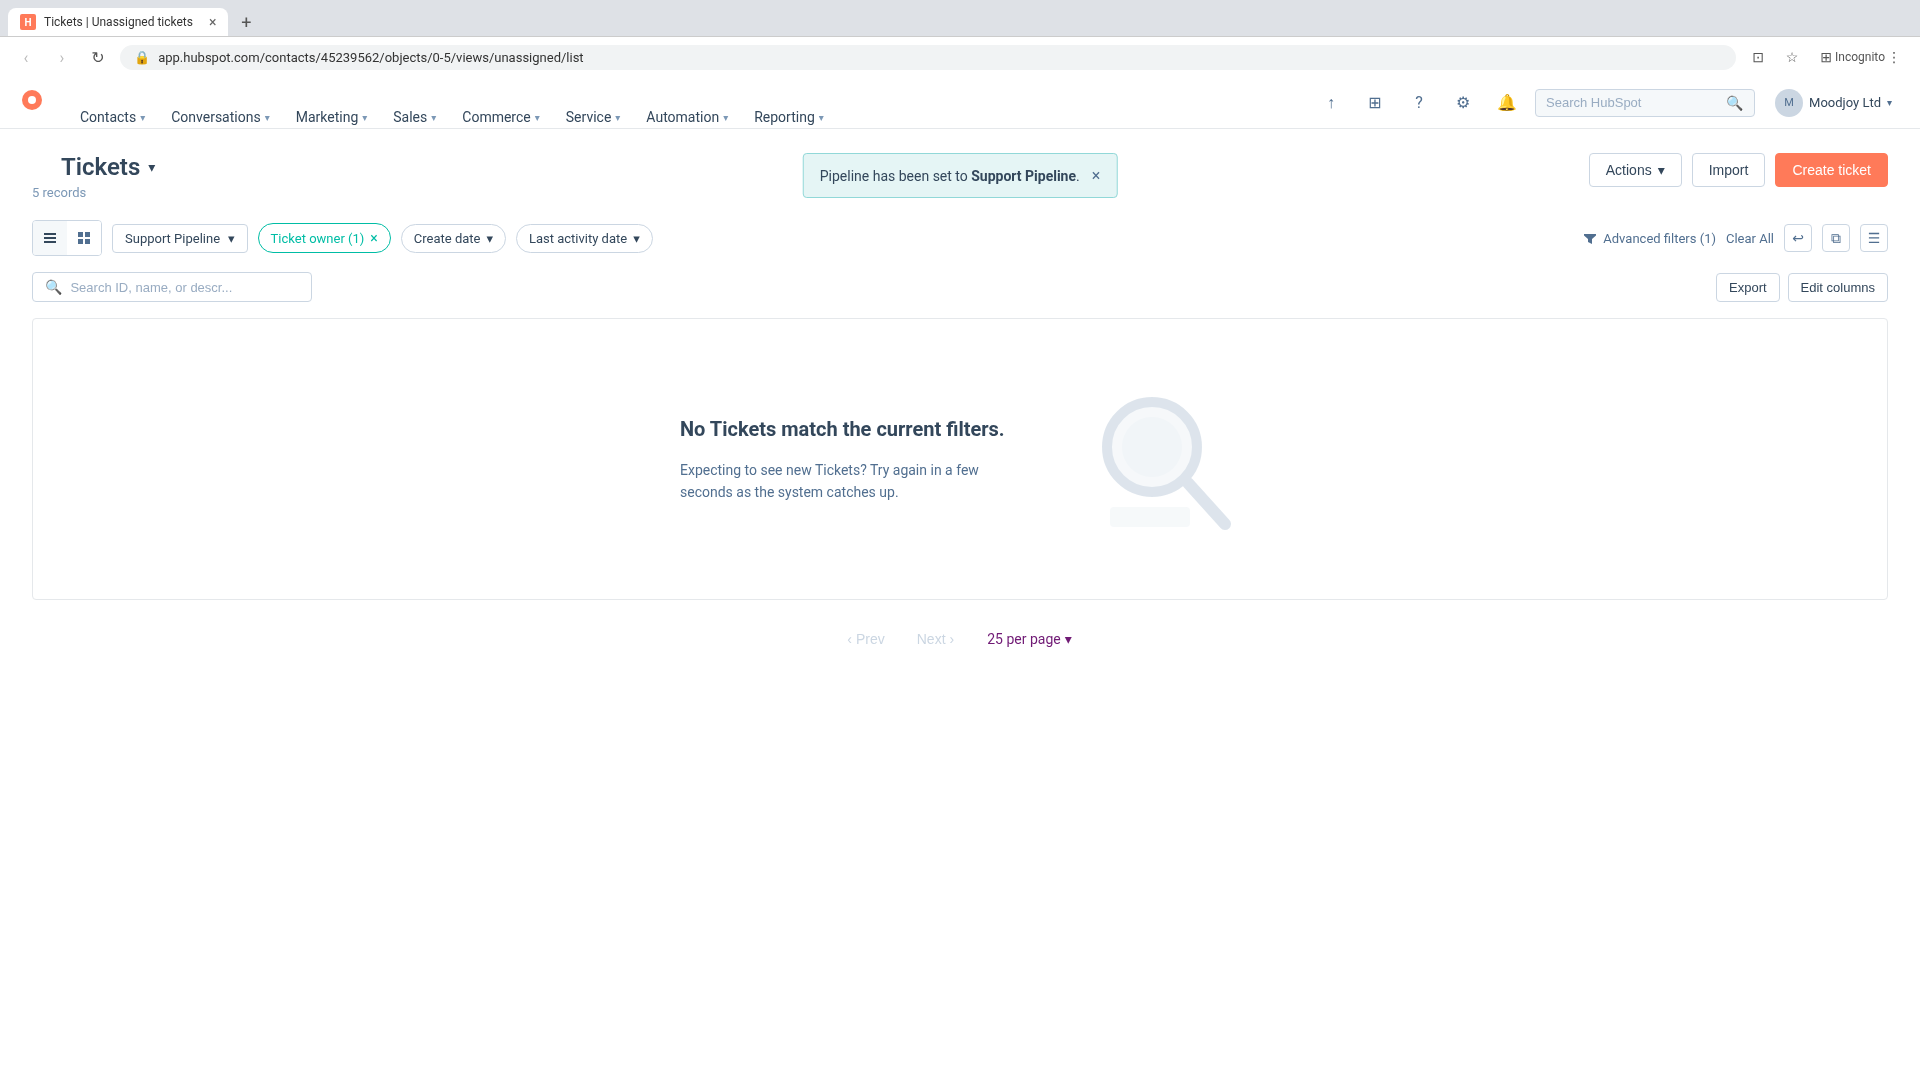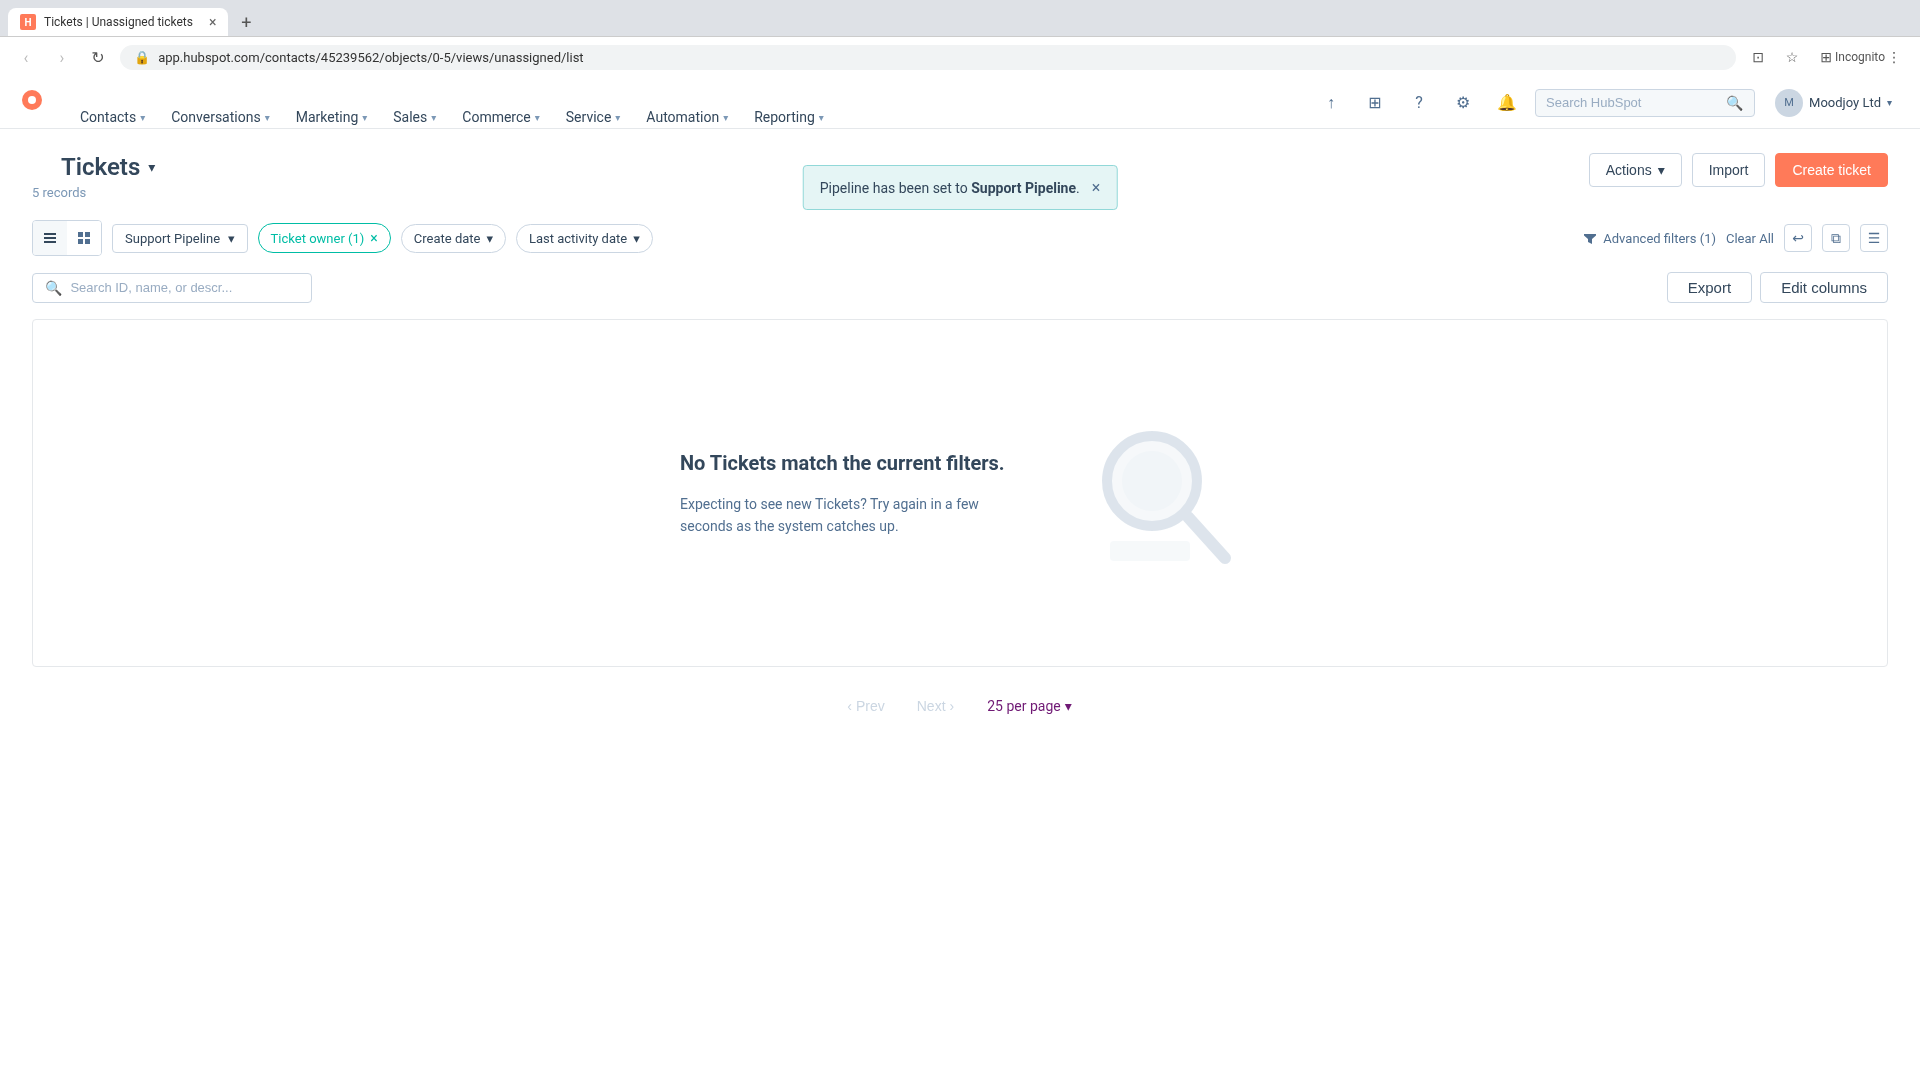--- a/index.html
+++ b/index.html
@@ -46,21 +46,21 @@
     .page-title { display: flex; align-items: center; gap: 8px; margin-bottom: 4px; }
     .page-title h1 { font-size: 24px; font-weight: 600; color: #33475b; margin-left: 29px; }
     .page-title .dropdown-btn { color: #33475b; font-size: 14px; cursor: pointer; }
     .page-subtitle { font-size: 13px; color: #7c98b6; }
     .page-actions { display: flex; align-items: center; gap: 10px; }
     .btn { padding: 8px 16px; border-radius: 4px; font-size: 14px; cursor: pointer; border: 1px solid transparent; display: flex; align-items: center; gap: 6px; font-weight: 500; }
     .btn-outline { background: #fff; border-color: #cbd6e2; color: #33475b; }
     .btn-primary { background: #ff7a59; border-color: #ff7a59; color: #fff; }
 
     
-    .pipeline-banner { background: #e5f5f5; border: 1px solid #91d8d8; border-radius: 4px; padding: 12px 16px; display: flex; align-items: center; justify-content: space-between; margin: 12px auto; max-width: 400px; font-size: 14px; color: #33475b; }
+    .pipeline-banner { background: #e5f5f5; border: 1px solid #91d8d8; border-radius: 4px; padding: 12px 16px; display: flex; align-items: center; justify-content: space-between; margin: 0 auto; max-width: 400px; font-size: 14px; color: #33475b; }
     .pipeline-banner .close-btn { cursor: pointer; color: #516f90; font-size: 16px; margin-left: 12px; }
 
     
     .header-row { display: flex; align-items: flex-start; justify-content: space-between; margin-bottom: 20px; position: relative; }
 
     
     .tabs-row { display: flex; align-items: center; border-bottom: 2px solid #e5e8eb; margin-bottom: 16px; }
     .tab { padding: 10px 16px; font-size: 14px; color: #516f90; cursor: pointer; border-bottom: 2px solid transparent; margin-bottom: -2px; white-space: nowrap; }
     .tab.active { color: #ff7a59; border-bottom-color: #ff7a59; font-weight: 500; }
     .tab-close { color: #99acc2; font-size: 12px; margin-left: 8px; cursor: pointer; }
@@ -83,24 +83,24 @@
     .copy-btn { width: 28px; height: 28px; display: flex; align-items: center; justify-content: center; border: 1px solid #cbd6e2; border-radius: 4px; cursor: pointer; color: #516f90; background: #fff; }
     .save-btn { width: 28px; height: 28px; display: flex; align-items: center; justify-content: center; border: 1px solid #cbd6e2; border-radius: 4px; cursor: pointer; color: #516f90; background: #fff; }
 
     
     .search-row { display: flex; align-items: center; justify-content: space-between; margin-bottom: 0; }
     .table-search { display: flex; align-items: center; gap: 8px; border: 1px solid #cbd6e2; border-radius: 4px; padding: 6px 12px; background: #fff; width: 280px; }
     .table-search input { border: none; outline: none; background: transparent; font-size: 13px; color: #33475b; width: 100%; }
     .table-search input::placeholder { color: #99acc2; }
     .table-search-icon { color: #99acc2; font-size: 14px; }
     .table-actions { display: flex; align-items: center; gap: 8px; }
-    .btn-sm { padding: 6px 20px; font-size: 15px; }
-
-    
-    .empty-state { display: flex; align-items: center; justify-content: center; padding: 93px 32px; border: 1px solid #e5e8eb; border-radius: 4px; background: #fff; margin-top: 16px; }
+    .btn-sm { padding: 6px 12px; font-size: 13px; }
+
+    
+    .empty-state { display: flex; align-items: center; justify-content: center; padding: 60px 32px; border: 1px solid #e5e8eb; border-radius: 4px; background: #fff; margin-top: 16px; }
     .empty-content { display: flex; align-items: center; gap: 60px; }
     .empty-text { max-width: 340px; }
     .empty-title { font-size: 20px; font-weight: 700; color: #33475b; margin-bottom: 16px; line-height: 1.4; }
     .empty-description { font-size: 14px; color: #516f90; line-height: 1.6; }
     .empty-illustration { width: 160px; height: 160px; }
 
     
     .pagination { display: flex; align-items: center; justify-content: center; gap: 8px; padding: 24px; }
     .pagination-btn { display: flex; align-items: center; gap: 4px; padding: 6px 12px; border: none; background: transparent; font-size: 14px; color: #516f90; cursor: pointer; }
     .pagination-btn.disabled { color: #cbd6e2; cursor: default; }

